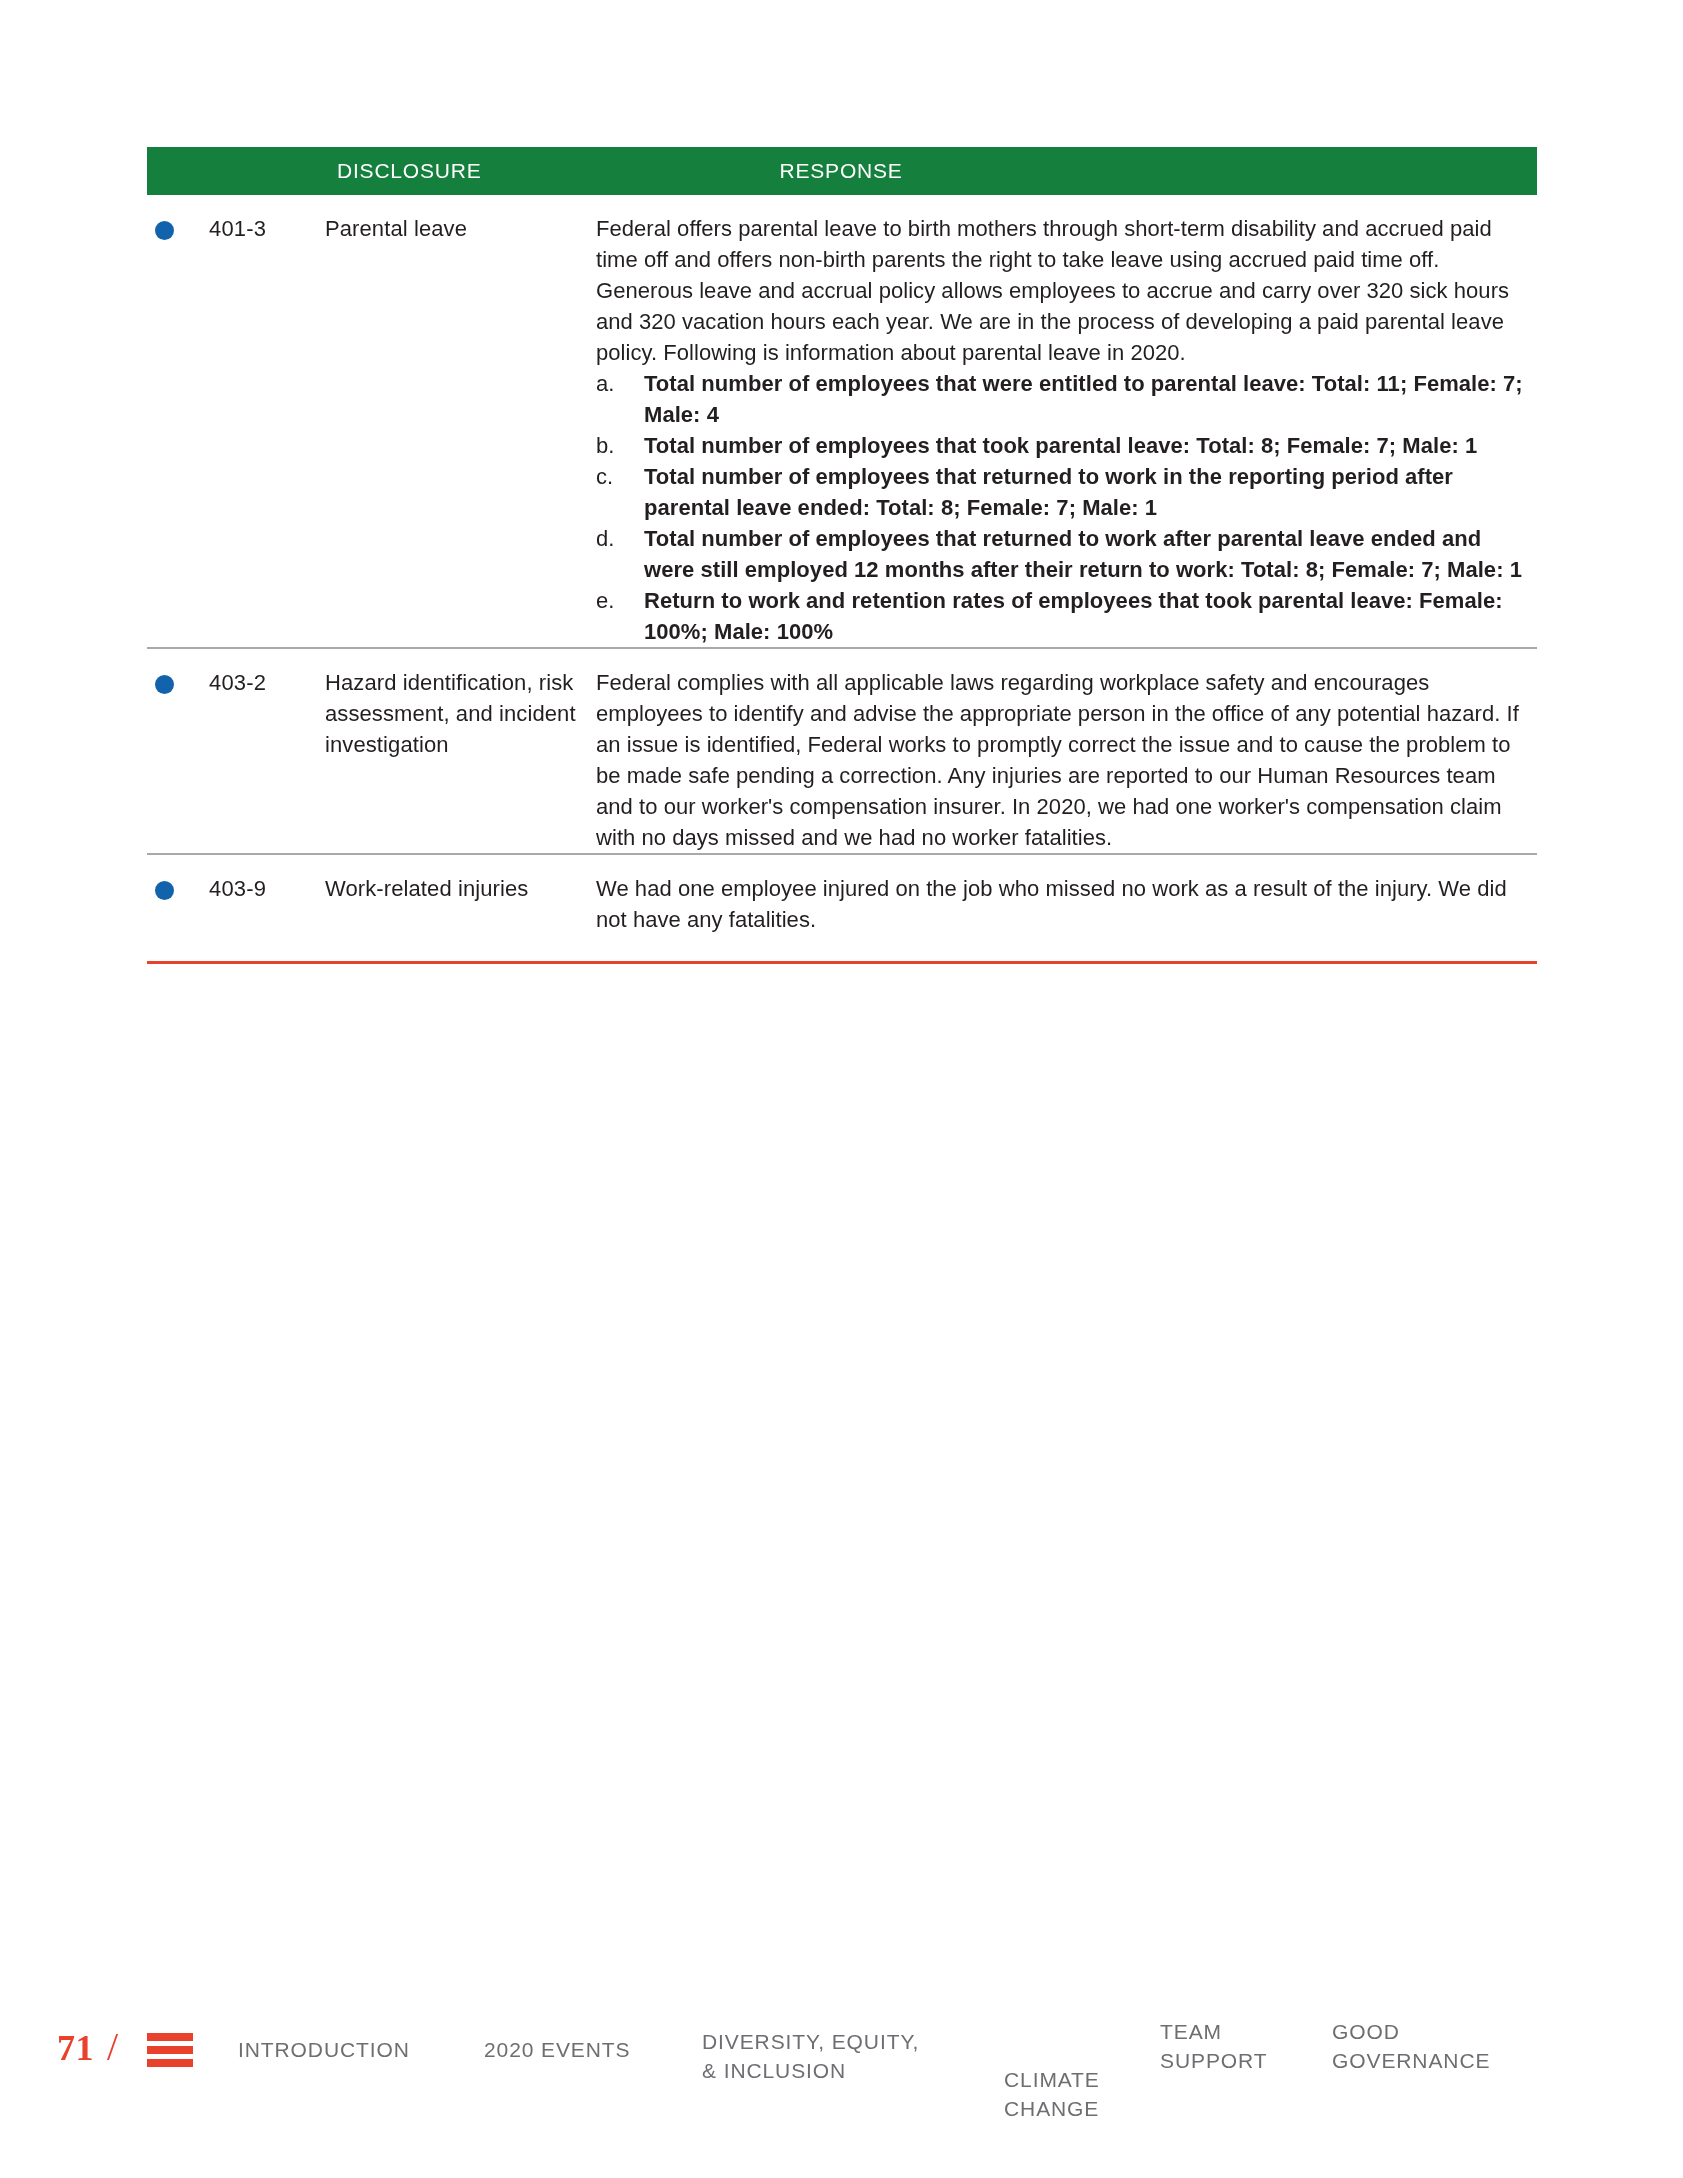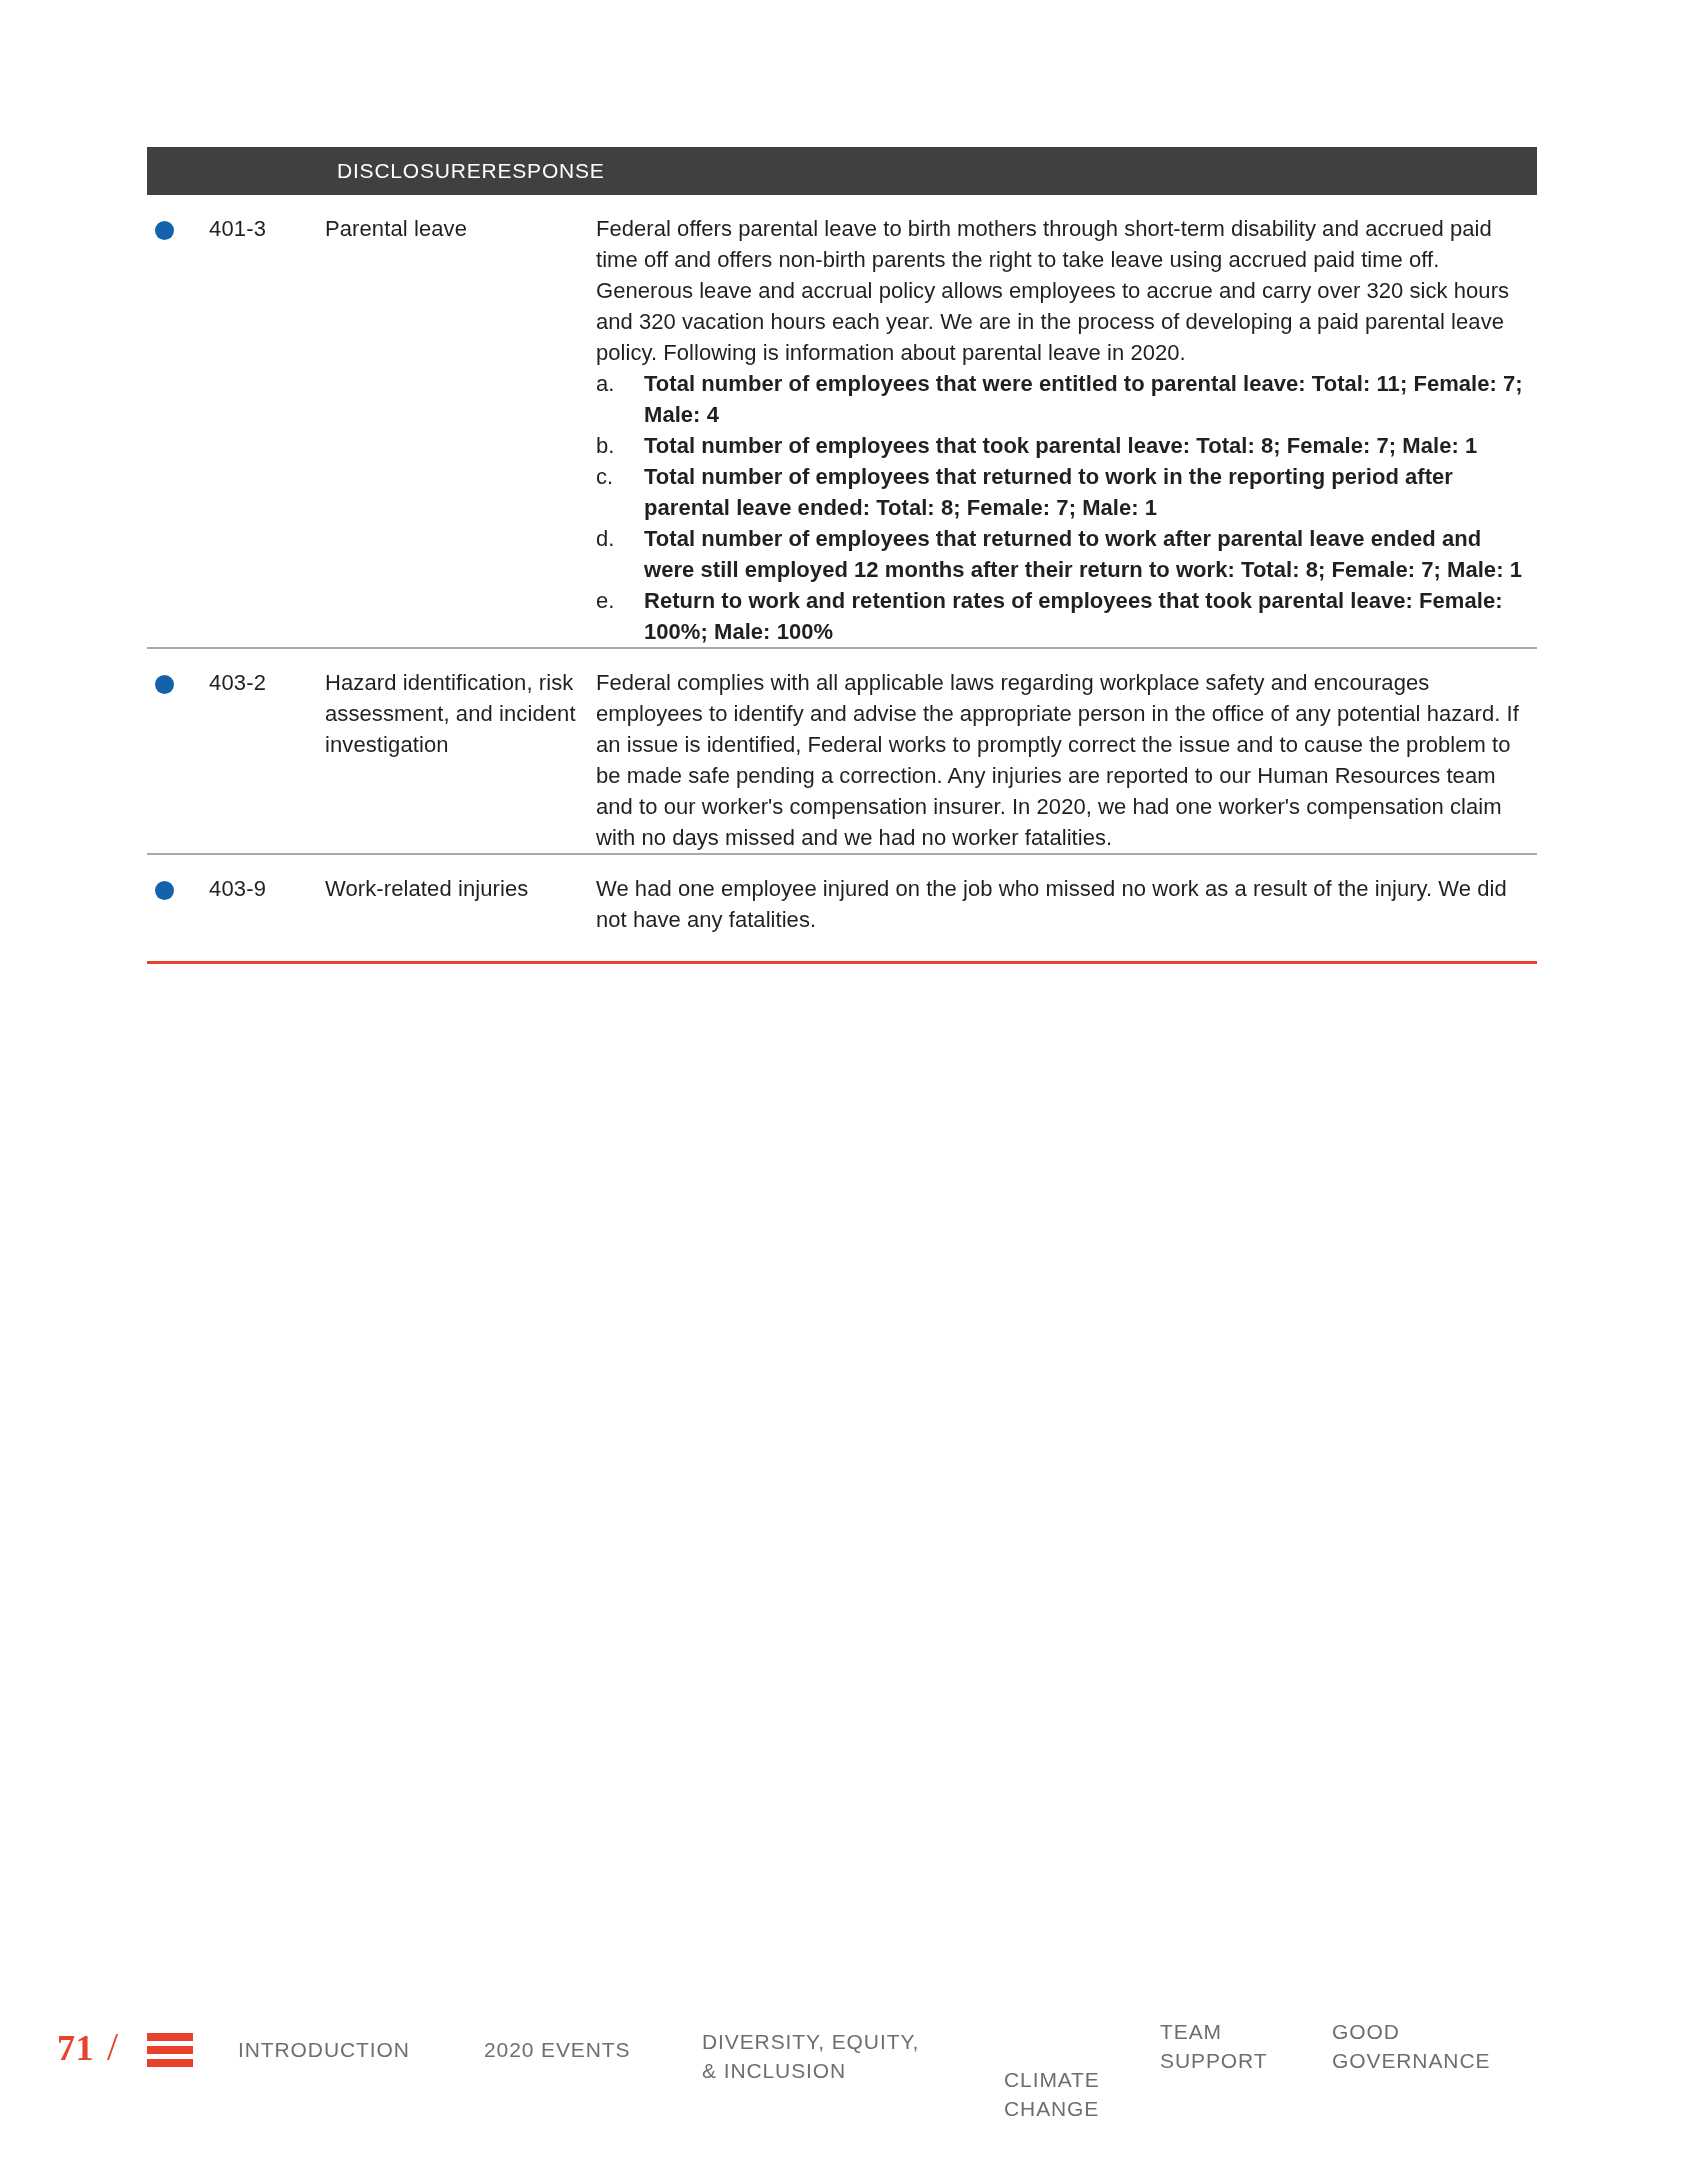--- a/index.html
+++ b/index.html
@@ -20,34 +20,34 @@
 
   
   .gri-table {
     position:absolute;
     left:147px;
     top:147px;
     width:1390px;
   }
 
   .table-head {
-    background:#404040;
+    background:#15803d;
     height:48px;
     display:flex;
     align-items:center;
     color:#ffffff;
   }
   .table-head .th {
     font-size:21px;
     letter-spacing:0.8px;
     font-weight:400;
     white-space:nowrap;
   }
   .th-disclosure { margin-left:190px; }
-  .th-response   { }
+  .th-response   { margin-left:298px; }
 
   .row {
     display:flex;
     align-items:flex-start;
     padding-top:14px;
     border-bottom:2px solid #a7a9ac;
   }
   .row:last-child {
     border-bottom:3px solid #e8412c;
     padding-bottom:26px;

